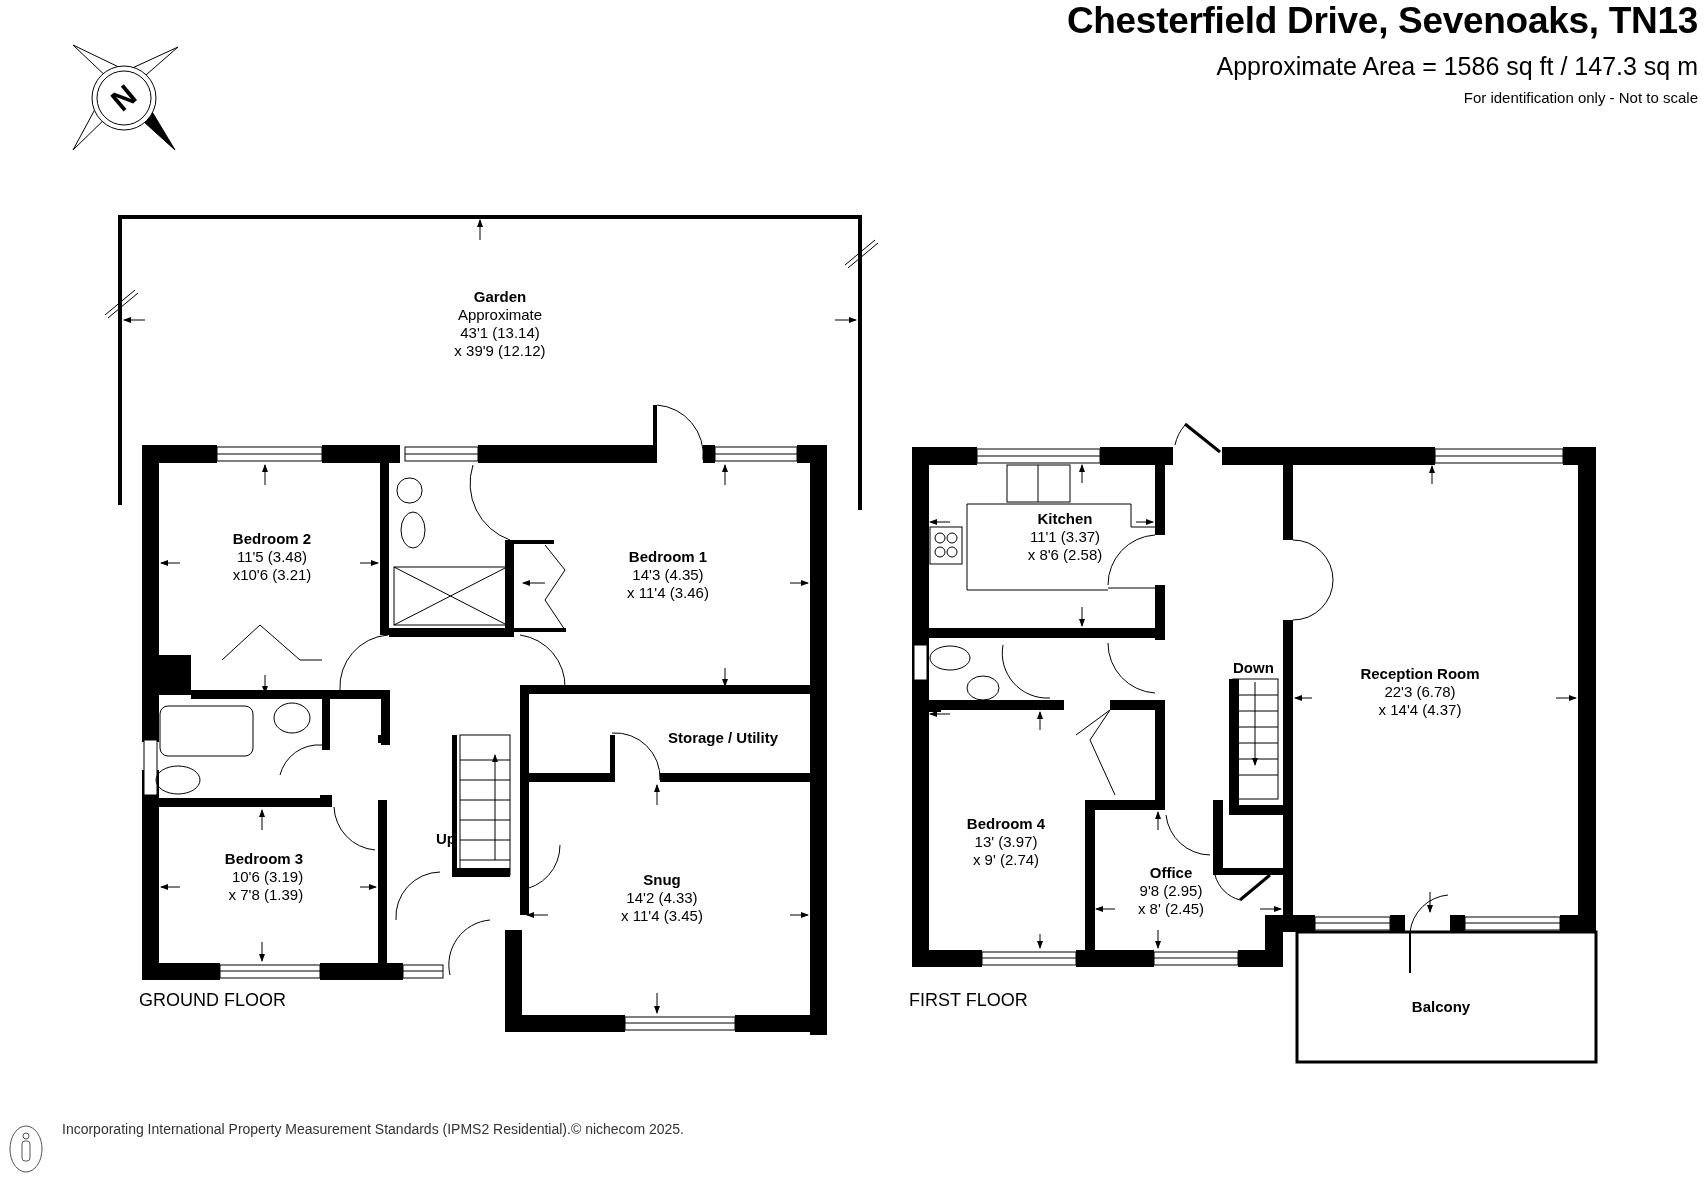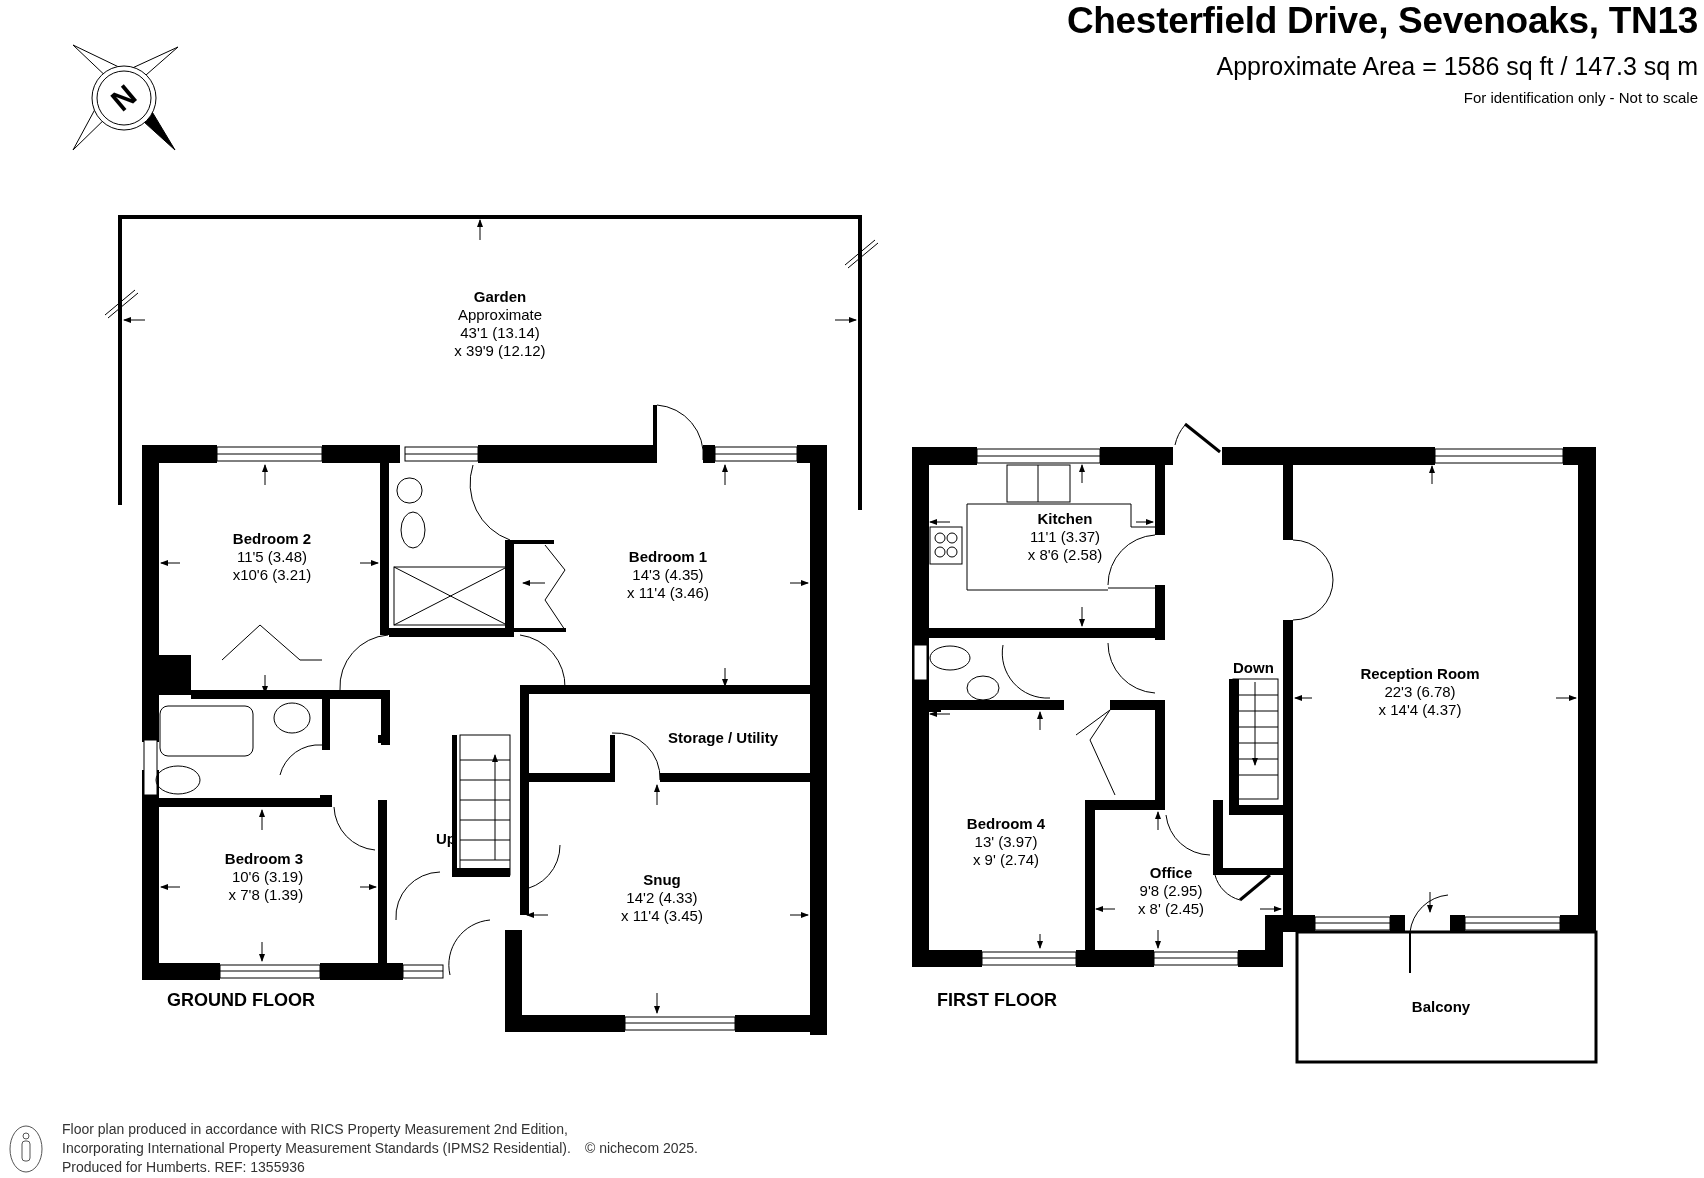--- a/index.html
+++ b/index.html
@@ -7,26 +7,26 @@
          font-family: "Liberation Sans", sans-serif; color: #000; }
   .title { position: absolute; right: 6px; top: 0px; font-size: 37px; font-weight: bold;
            letter-spacing: -0.3px; white-space: nowrap; }
   .area { position: absolute; right: 6px; top: 52px; font-size: 25px; white-space: nowrap; }
   .disclaimer { position: absolute; right: 6px; top: 89px; font-size: 15px; white-space: nowrap; text-align: center; }
   svg.plan { position: absolute; left: 0; top: 0; }
   .lbl { position: absolute; text-align: center; transform: translateX(-50%);
          font-size: 15px; line-height: 18px; white-space: nowrap; }
   .lbl .name { font-weight: bold; display: block; }
   .lbl span { display: block; }
-  .floor-name { position: absolute; font-weight: bold; font-size: 18px; white-space: nowrap; margin-left: 28px; }
+  .floor-name { position: absolute; font-weight: normal; font-size: 18px; white-space: nowrap; }
   .small-lbl { position: absolute; font-weight: bold; font-size: 15px; white-space: nowrap; }
   .footer { position: absolute; left: 62px; top: 1120px; font-size: 14px; line-height: 19px;
             color: #333; white-space: nowrap; }
   .footer-icon { position: absolute; left: 8px; top: 1124px; width: 36px; height: 50px; }
-  .copy { margin-left: 14px; }
+  .copy { }
 </style>
 </head>
 <body>
 
 <div class="title">Chesterfield Drive, Sevenoaks, TN13</div>
 <div class="area">Approximate Area = 1586 sq ft / 147.3 sq m</div>
 <div class="disclaimer">For identification only - Not to scale</div>
 
 <svg class="plan" width="1704" height="1178" viewBox="0 0 1704 1178">
   <defs>
@@ -324,16 +324,14 @@
   <span class="name">Balcony</span>
 </div>
 <div class="floor-name" style="left:909px; top:990px;">FIRST FLOOR</div>
 
 <svg class="footer-icon" viewBox="0 0 36 50">
   <ellipse cx="18" cy="25" rx="16" ry="23" fill="none" stroke="#555" stroke-width="1"></ellipse>
   <circle cx="18" cy="12" r="3" fill="none" stroke="#555" stroke-width="1"></circle>
   <rect x="14" y="17" width="8" height="20" rx="3" fill="none" stroke="#555" stroke-width="1"></rect>
 </svg>
 <div class="footer">
-  <div>Floor plan produced in accordance with RICS Property Measurement 2nd Edition,</div>
   <div><span>Incorporating International Property Measurement Standards (IPMS2 Residential).</span><span class="copy">© nichecom 2025.</span></div>
-  <div>Produced for Humberts.   REF: 1355936</div>
 </div>
 
 </body></html>

